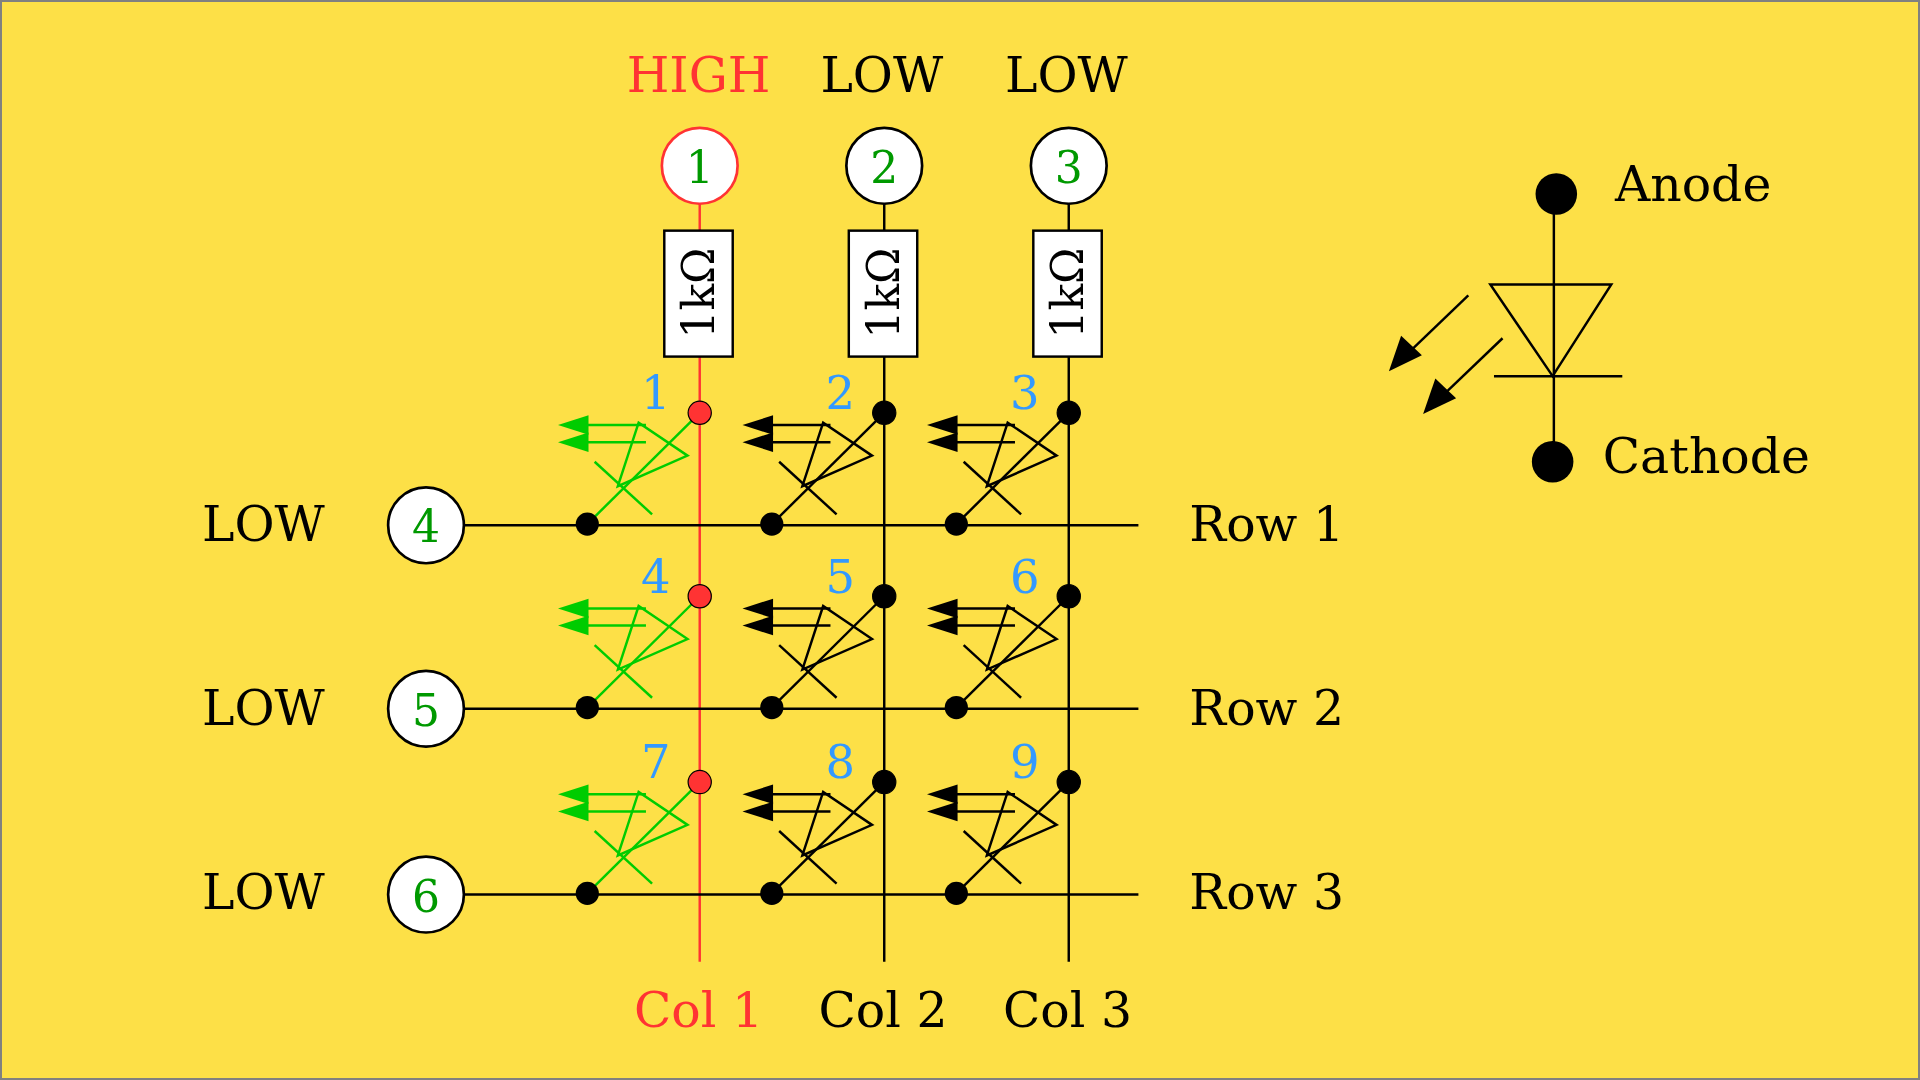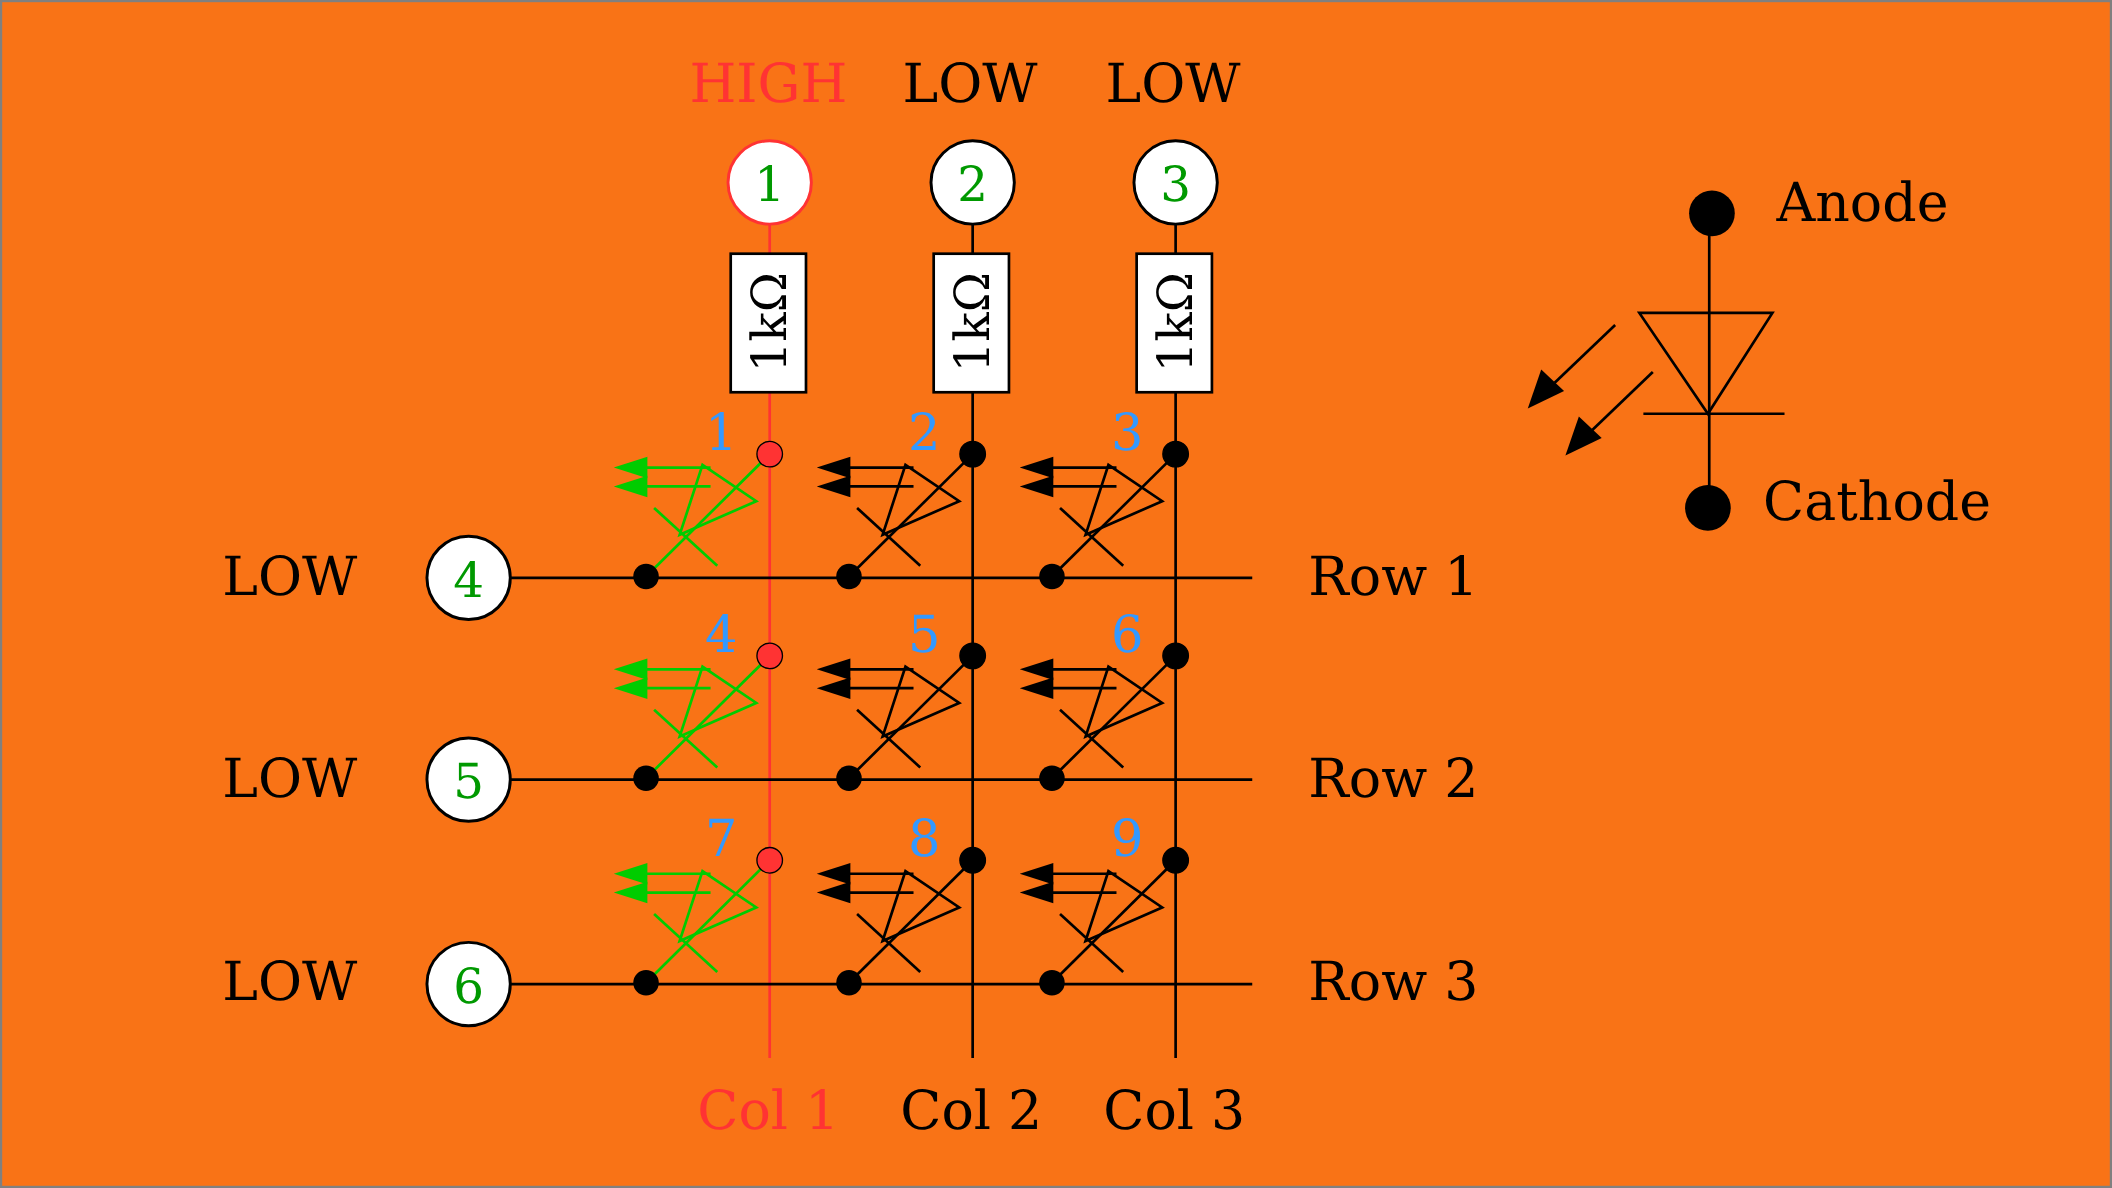--- a/index.html
+++ b/index.html
@@ -1,17 +1,17 @@
 <!DOCTYPE html>
 <html><head>
 <meta charset="utf-8">
 <style>
   html, body { margin: 0; padding: 0; background: #ffffff; }
   body { width: 1920px; height: 1080px; overflow: hidden; }
-  #canvas { position: absolute; left: 0; top: 0; width: 1920px; height: 1080px; box-sizing: border-box; border: 2px solid #808080; background: #f97316; }
+  #canvas { position: absolute; left: 0; top: 0; width: 1920px; height: 1080px; box-sizing: border-box; border: 2px solid #808080; background: #fde047; }
   svg { display: block; }
   text { font-family: "DejaVu Serif", "Liberation Serif", serif; }
   .lbl { font-size: 40px; }
   .num { font-size: 36px; }
   .led-num { font-size: 38px; }
 </style>
 </head>
 <body>
 
 <div id="canvas">

